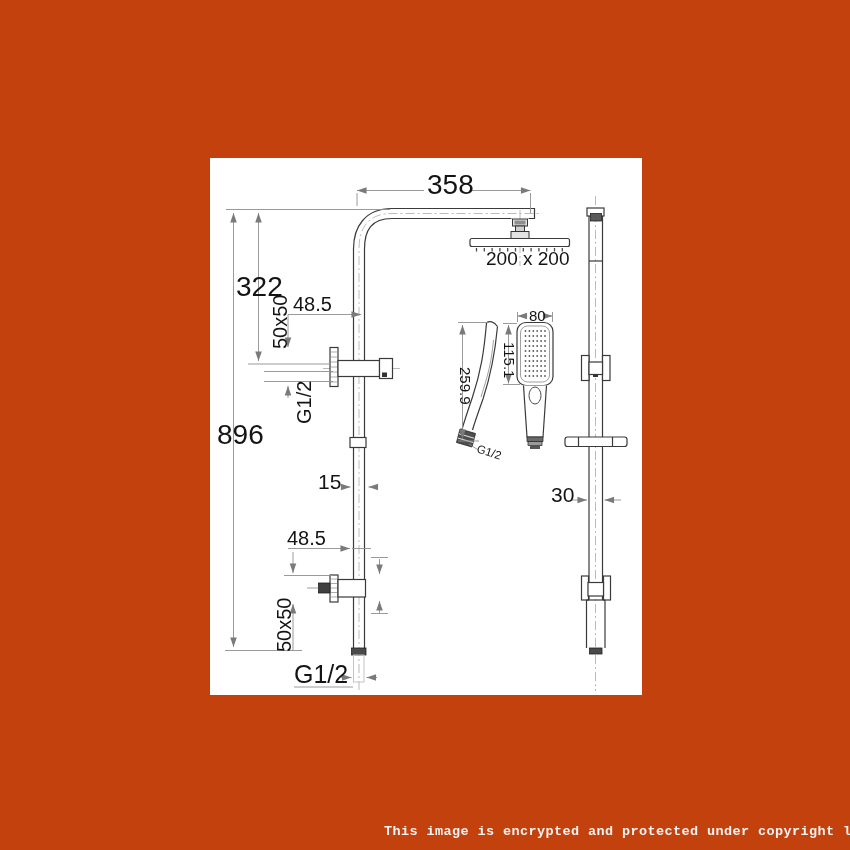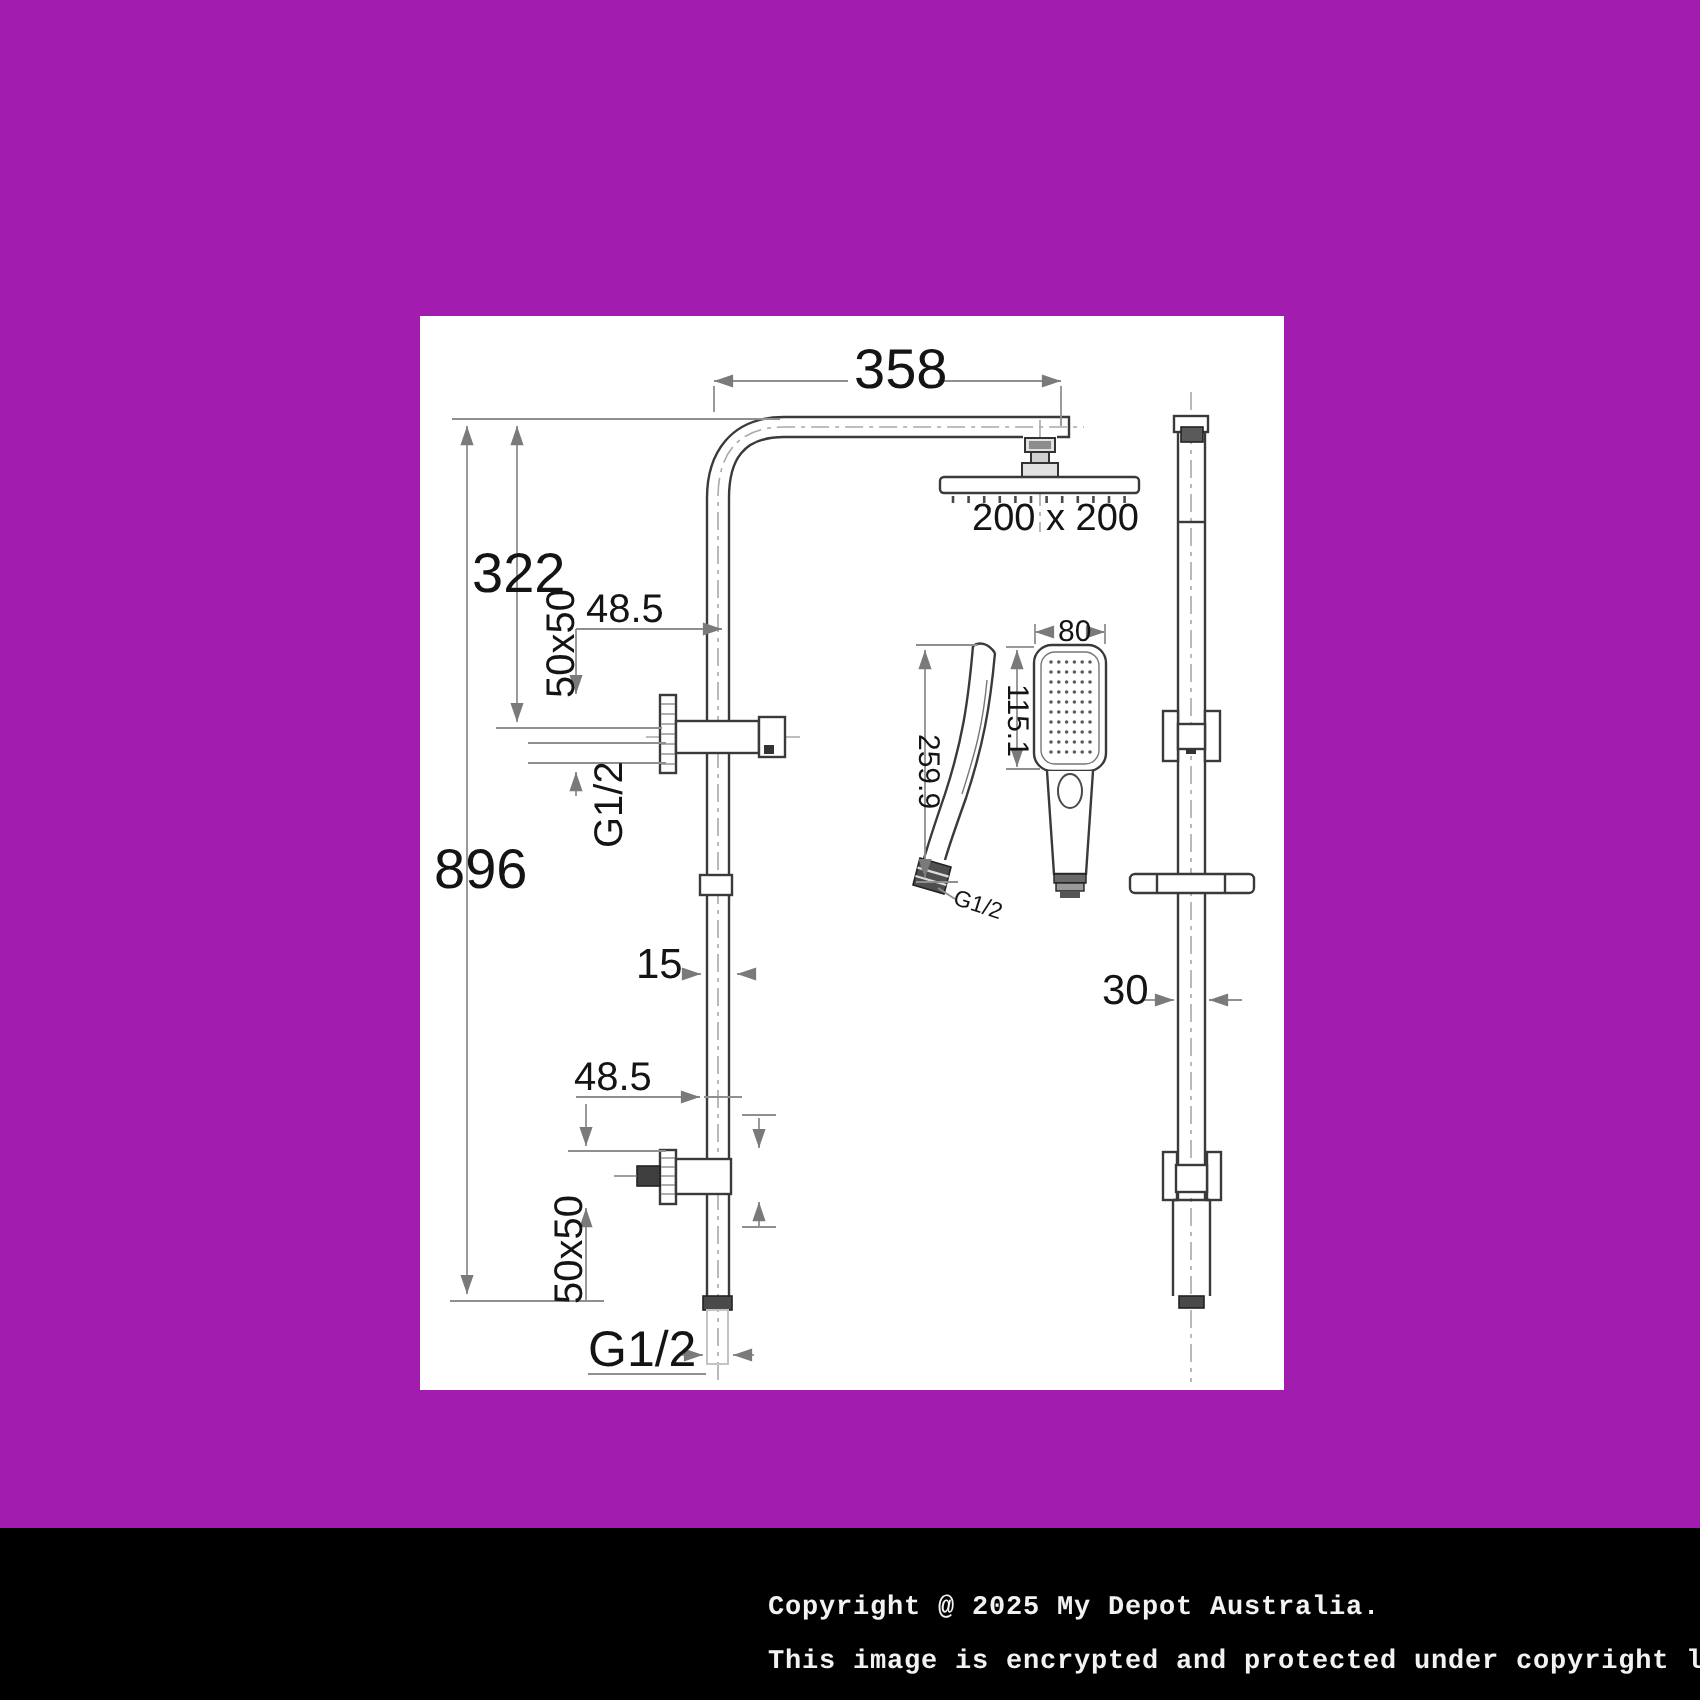--- a/index.html
+++ b/index.html
@@ -1,18 +1,18 @@
 <!DOCTYPE html>
 <html><head>
 <meta charset="utf-8">
 <style>
   html,body { margin:0; padding:0; }
   body { width:850px; height:850px; background:#000; position:relative;
          font-family:"Liberation Sans", sans-serif; overflow:hidden; }
-  .stage { position:absolute; inset:0; width:850px; height:764px; background:#a21caf; }
+  .stage { position:absolute; inset:0; width:850px; height:850px; background:#c2410c; }
   .panel { position:absolute; left:210px; top:158px; width:432px; height:537px; background:#fff; }
   .panel svg { display:block; }
 
   
   .obj   { stroke:#3a3a3a; stroke-width:1.2; fill:none; }
   .objf  { stroke:#3a3a3a; stroke-width:1.2; fill:#ffffff; }
   .dim   { stroke:#8f8f8f; stroke-width:0.9; fill:none; }
   .cl    { stroke:#a9a9a9; stroke-width:0.8; fill:none; stroke-dasharray:9 3 2 3; }
   .hatch { stroke:#8a8a8a; stroke-width:0.7; }
   .ghost { stroke:#c4c4c4; stroke-width:1; fill:none; }
@@ -293,16 +293,15 @@
         <text x="294" y="683" class="t25">G1/2</text>
         <text x="551" y="502" class="t21">30</text>
         <text x="529" y="320.5" class="t15">80</text>
         <text transform="rotate(90 504 342)" x="504" y="342" class="t15">115.1</text>
         <text transform="rotate(90 459.5 367)" x="459.5" y="367" class="t15">259.9</text>
         <text transform="rotate(18 476 452)" x="476" y="452" class="t11">G1/2</text>
       </g>
     </svg>
   </div>
 
-  <div class="footer-line" id="footer-line-1">Copyright @ 2025 My Depot Australia.</div>
   <div class="footer-line" id="footer-line-2">This image is encrypted and protected under copyright law.</div>
 
 </div>
 
 </body></html>

